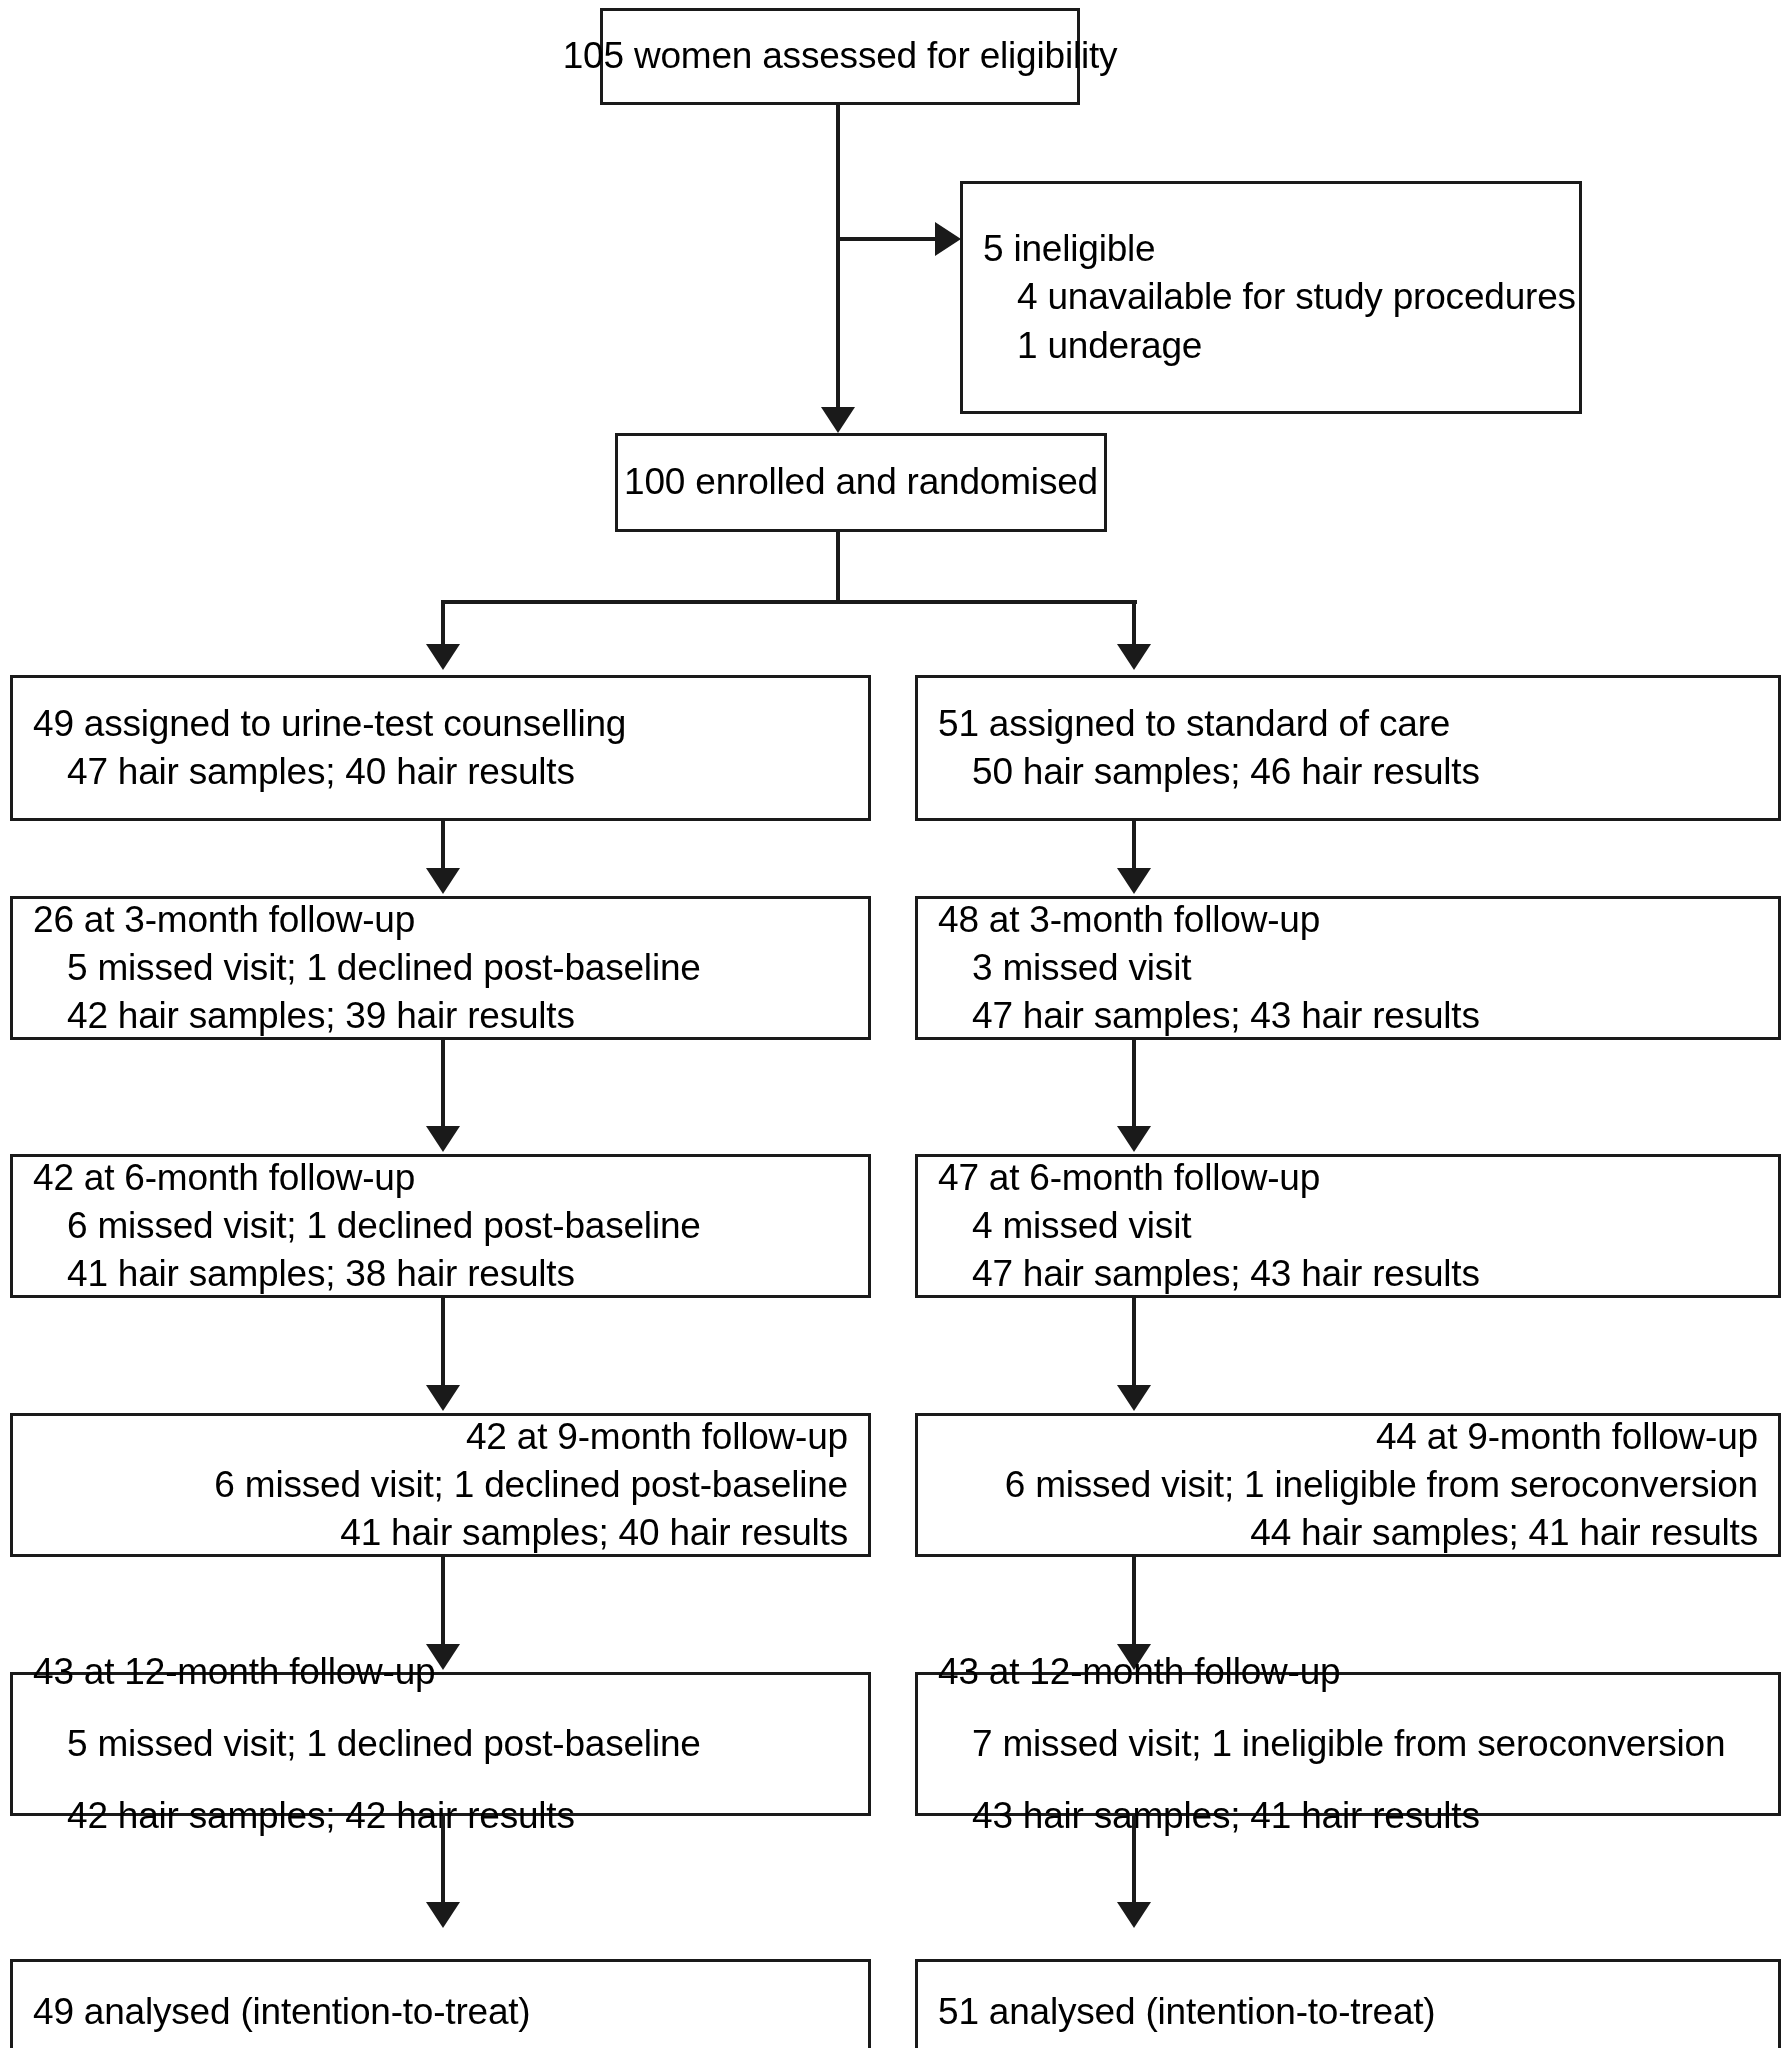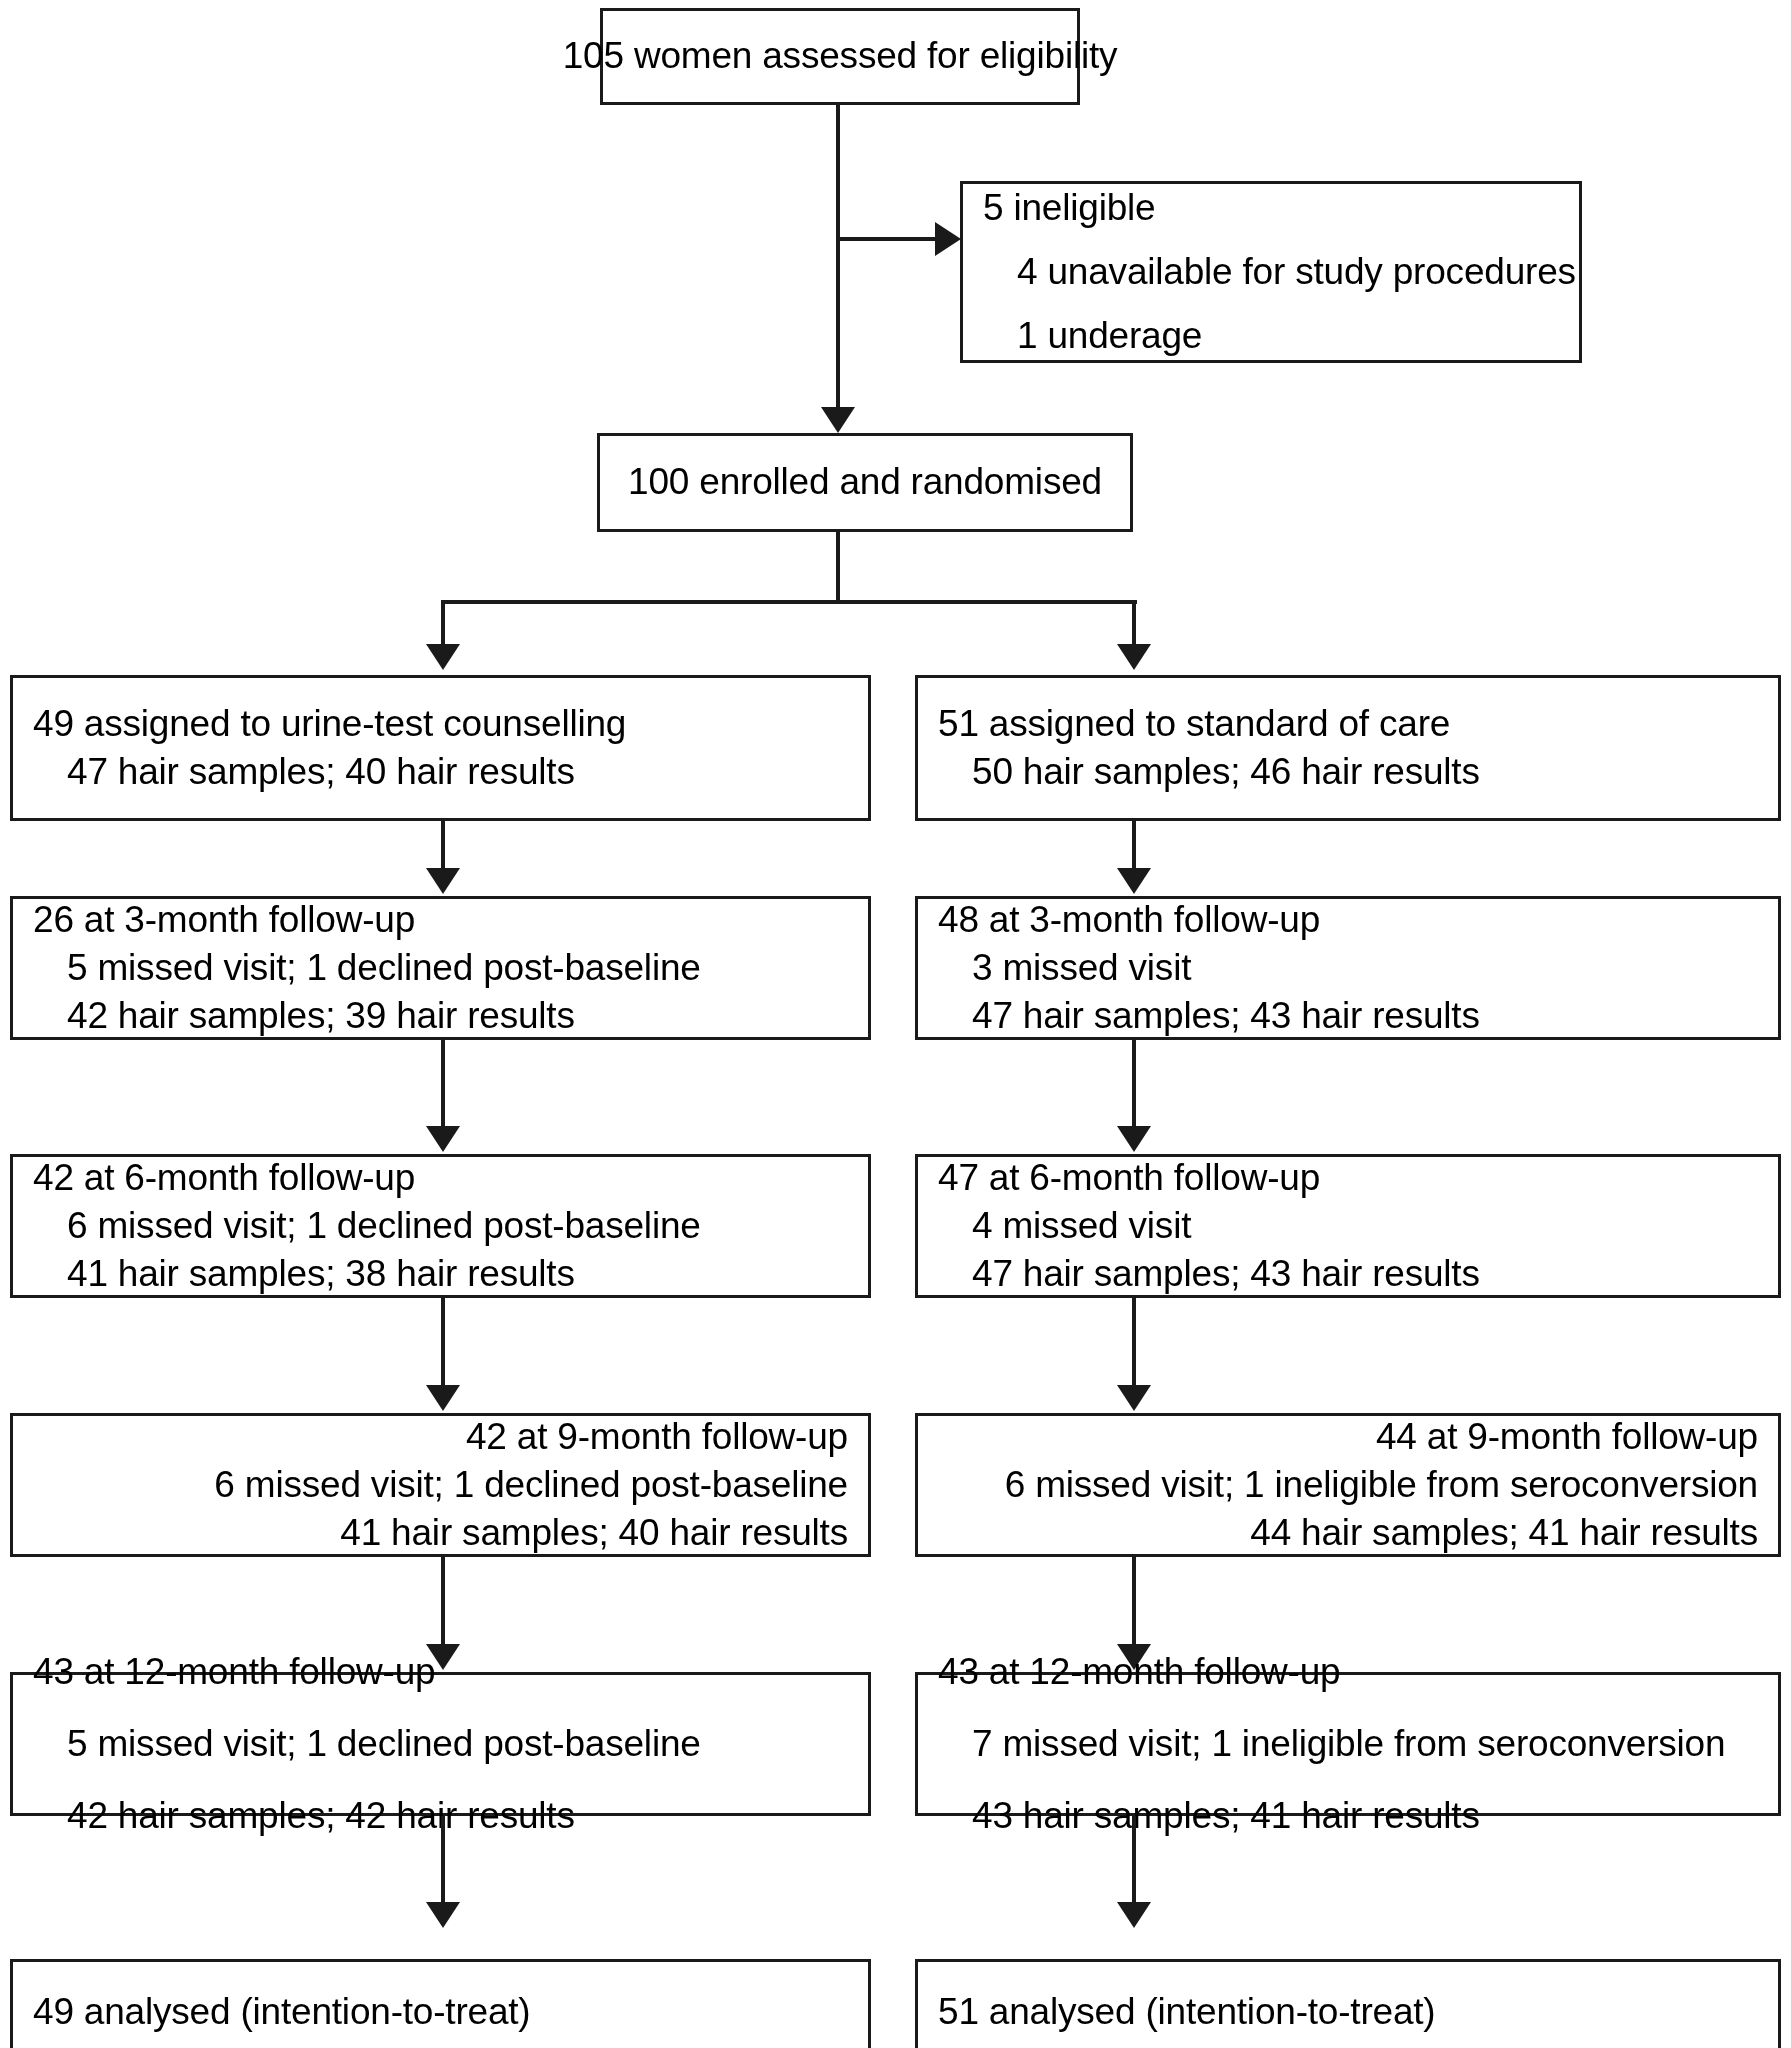--- a/index.html
+++ b/index.html
@@ -30,22 +30,22 @@
     font-size:37px;
     line-height:1.30;
     letter-spacing:-0.2px;
     white-space:nowrap;
   }
   .box .line.indent{ padding-left:34px; }
 
   
   #box-assessed{ left:600px; top:8px;  width:480px; height:97px;  align-items:center; }
   #box-assessed .line{ text-align:center; }
-  #box-ineligible{ left:960px; top:181px; width:622px; height:182px;justify-content:space-between; }
-  #box-randomised{ left:597px; top:433px; width:536px; height:99px; align-items:center; }
+  #box-ineligible{ left:960px; top:181px; width:622px; height:233px; }
+  #box-randomised{ left:615px; top:433px; width:492px; height:99px; align-items:center; }
   #box-randomised .line{ text-align:center; }
 
   
   .col-left{  left:10px;  width:861px; }
   .col-right{ left:915px; width:866px; }
 
   .row-assigned{ top:675px;  height:146px; }
   .row-m3{       top:896px;  height:144px; }
   .row-m6{       top:1154px; height:144px; }
   .row-m9{       top:1413px; height:144px;align-items:flex-end; }

